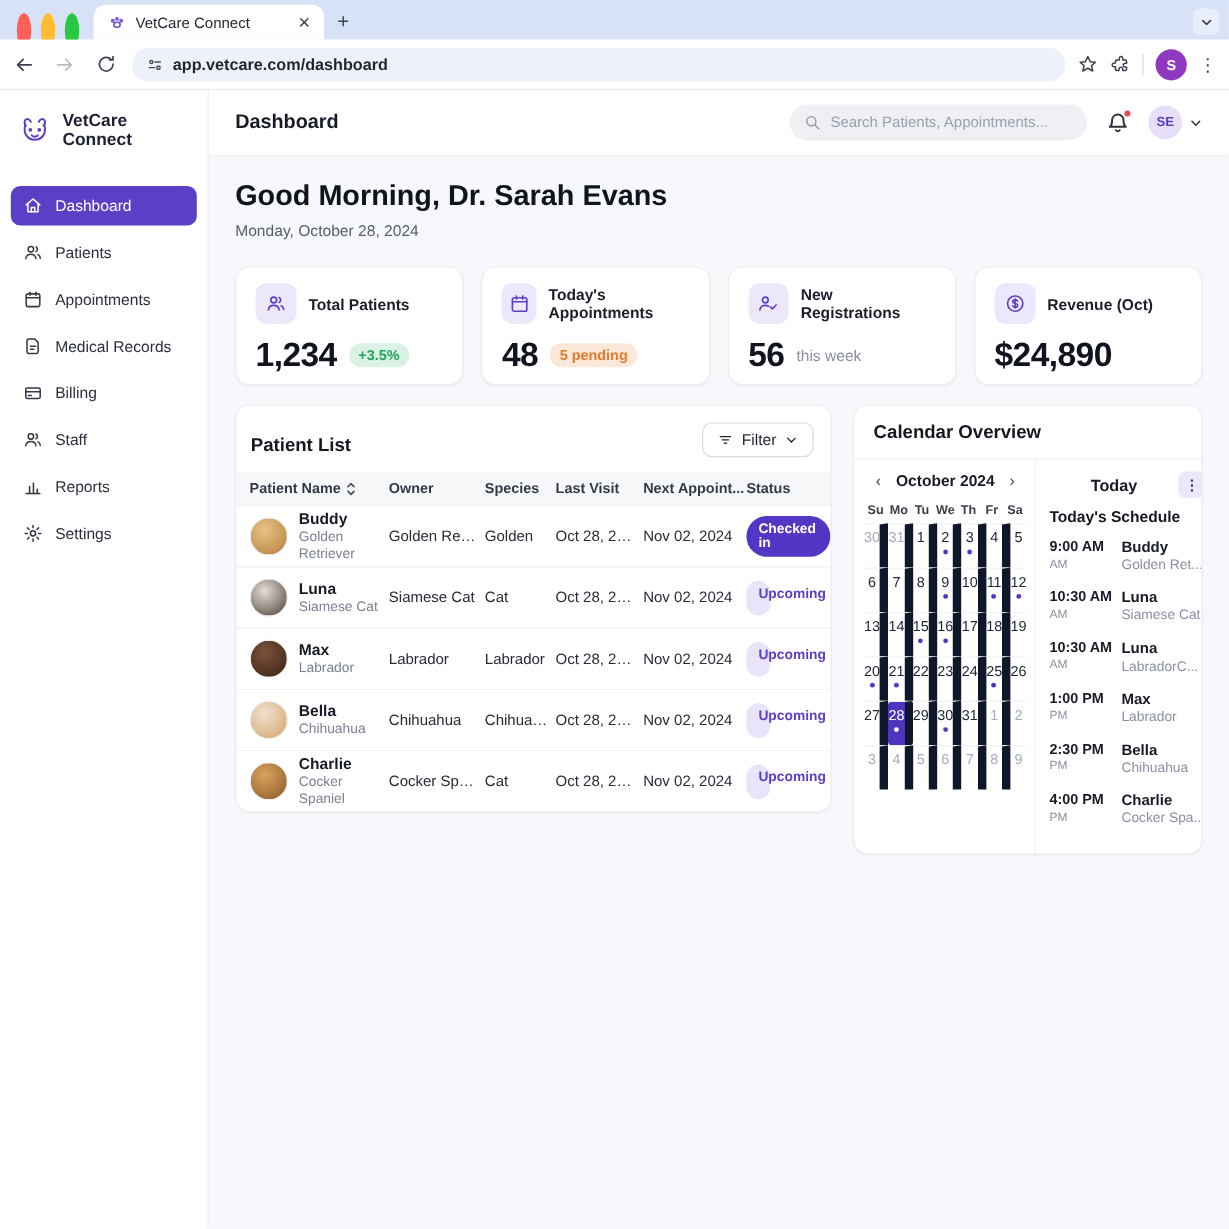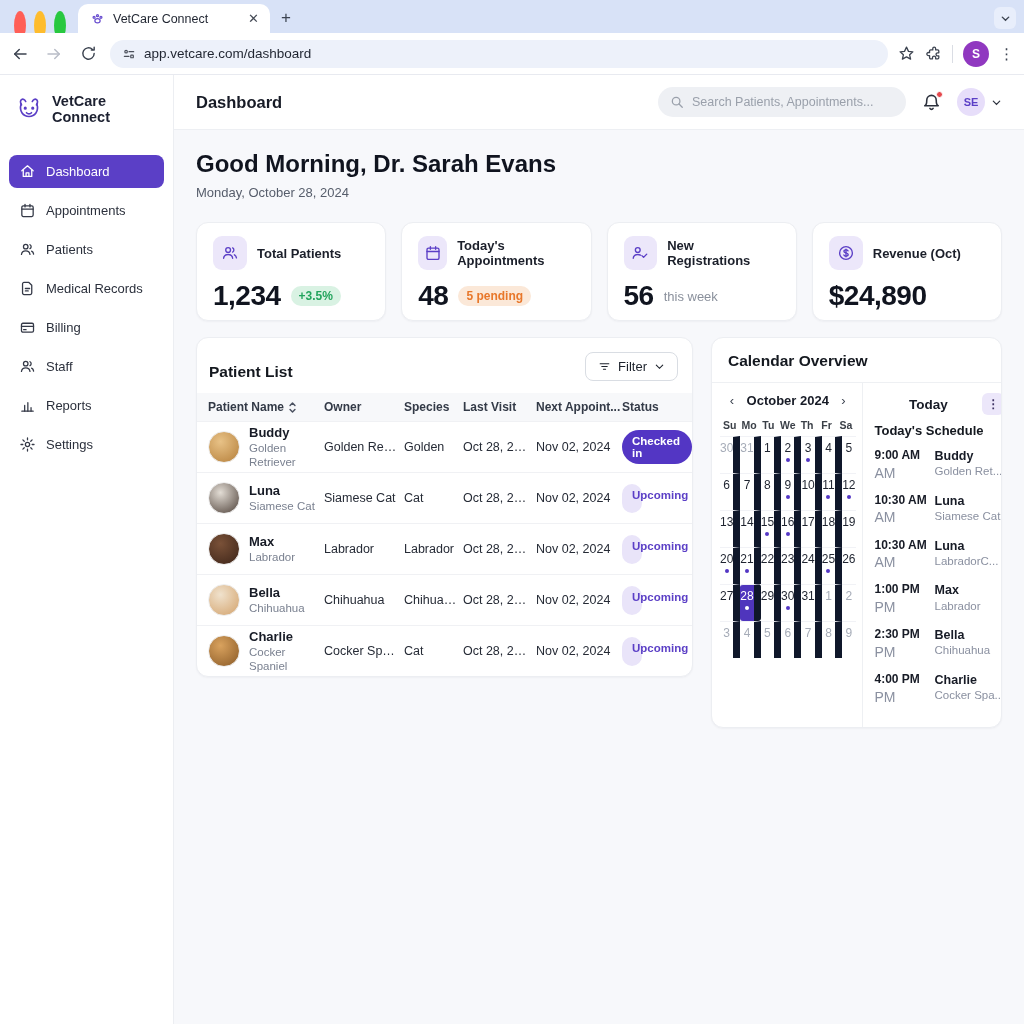--- a/index.html
+++ b/index.html
@@ -17,21 +17,21 @@
   .tab-close { font-size:13px; color:#444a55; cursor:default; padding:0 3px; }
   .newtab-btn { position:absolute; left:281px; top:8px; font-size:17px; color:#3c4350; }
   .strip-chevron { position:absolute; right:8px; top:7px; width:22px; height:22px; border-radius:6px;
     background:#e8eefb; display:flex; align-items:center; justify-content:center; color:#3c4350; }
   .toolbar { position:absolute; top:33px; left:0; width:1024px; height:42px; background:#ffffff;
     border-bottom:1px solid #e8eaf0; display:flex; align-items:center; }
   .nav-ico { width:28px; height:28px; display:flex; align-items:center; justify-content:center;
     color:#3c4350; font-size:17px; margin-left:6px; }
   .nav-ico.disabled { color:#b9bdc7; }
   .urlbar { height:28px; flex:1; margin:0 10px 0 8px; background:#edf1fa; border-radius:14px;
-    display:flex; align-items:center; padding:0 12px; gap:8px; }
+    display:flex; align-items:center; padding:0 12px; gap:8px;font-weight:bold; }
   .url-text { font-size:13.5px; color:#1f2430; }
   .tb-right { display:flex; align-items:center; gap:10px; margin-right:10px; }
   .tb-sep { width:1px; height:18px; background:#dadde4; }
   .profile-dot { width:26px; height:26px; border-radius:50%; background:#9038c0; color:#fff;
     font-size:12px; font-weight:bold; display:flex; align-items:center; justify-content:center; }
   .kebab { color:#3c4350; font-size:15px; letter-spacing:0; }
 
   
   .sidebar { position:absolute; top:75px; left:0; bottom:0; width:174px; background:#fff;
     border-right:1px solid #eceef2; }
@@ -123,21 +123,21 @@
   .cal-cell.selected { background:#4f35bd; color:#fff; border-radius:3px; }
   .cal-cell.selected .dot { background:#fff; }
   .cal-right { flex:1; padding:10px 8px 10px 12px; }
   .today-row { display:flex; align-items:center; margin-bottom:8px;justify-content:flex-end; }
   .today-label { flex:1; text-align:center; font-size:13.5px; font-weight:bold; color:#171b26; }
   .dots-btn { width:22px; height:22px; border-radius:6px; background:#ece7fa; color:#3f3566;
     display:flex; align-items:center; justify-content:center; font-size:12px; font-weight:bold; }
   .sched-title { font-size:13px; font-weight:bold; color:#14181f; margin-bottom:10px; }
   .sched-item { display:grid; grid-template-columns:52px 1fr; gap:8px; margin-bottom:11px; }
   .sched-time { font-size:12px; font-weight:bold; color:#171b26; line-height:1.3; white-space:nowrap; }
-  .sched-period { font-size:14px; color:#8a90a0; line-height:1.3; }
+  .sched-period { font-size:10px; color:#8a90a0; line-height:1.3; }
   .sched-name { font-size:12.5px; font-weight:bold; color:#171b26; line-height:1.3; }
   .sched-detail { font-size:11.5px; color:#8a90a0; line-height:1.3; white-space:nowrap; overflow:hidden; text-overflow:ellipsis; }
 </style>
 </head>
 <body>
 
 <div class="tabstrip">
   <div class="traffic">
     <div class="light red"></div>
     <div class="light yellow"></div>
@@ -231,38 +231,38 @@
             <path d="M4 11 12 4l8 7"></path>
             <path d="M6 10v9h12v-9"></path>
             <path d="M10 19v-5h4v5"></path>
           </svg>
         </span>
         <span>Dashboard</span>
       </div>
       <div class="nav-item">
         <span class="nicon">
           <svg width="17" height="17" viewBox="0 0 24 24" fill="none" stroke="currentColor" stroke-width="1.8" stroke-linecap="round" stroke-linejoin="round">
+            <circle cx="9.5" cy="8" r="3.2"></circle>
+            <path d="M3.5 19c.4-3.2 2.9-5 6-5s5.6 1.8 6 5"></path>
+            <path d="M15.5 5.2a3.2 3.2 0 0 1 0 5.6"></path>
+            <path d="M17.8 14.4c1.6.7 2.6 2.2 2.8 4.1"></path>
+          </svg>
+        </span>
+        <span>Patients</span>
+      </div>
+      <div class="nav-item">
+        <span class="nicon">
+          <svg width="17" height="17" viewBox="0 0 24 24" fill="none" stroke="currentColor" stroke-width="1.8" stroke-linecap="round" stroke-linejoin="round">
             <rect x="4" y="5.5" width="16" height="15" rx="2"></rect>
             <line x1="4" y1="10" x2="20" y2="10"></line>
             <line x1="8.5" y1="3.5" x2="8.5" y2="7"></line>
             <line x1="15.5" y1="3.5" x2="15.5" y2="7"></line>
           </svg>
         </span>
         <span>Appointments</span>
-      </div>
-      <div class="nav-item">
-        <span class="nicon">
-          <svg width="17" height="17" viewBox="0 0 24 24" fill="none" stroke="currentColor" stroke-width="1.8" stroke-linecap="round" stroke-linejoin="round">
-            <circle cx="9.5" cy="8" r="3.2"></circle>
-            <path d="M3.5 19c.4-3.2 2.9-5 6-5s5.6 1.8 6 5"></path>
-            <path d="M15.5 5.2a3.2 3.2 0 0 1 0 5.6"></path>
-            <path d="M17.8 14.4c1.6.7 2.6 2.2 2.8 4.1"></path>
-          </svg>
-        </span>
-        <span>Patients</span>
       </div>
       <div class="nav-item">
         <span class="nicon">
           <svg width="17" height="17" viewBox="0 0 24 24" fill="none" stroke="currentColor" stroke-width="1.8" stroke-linecap="round" stroke-linejoin="round">
             <path d="M7 3.5h7l4 4v11a2 2 0 0 1-2 2H7a2 2 0 0 1-2-2v-13a2 2 0 0 1 2-2z"></path>
             <line x1="9" y1="12" x2="15" y2="12"></line>
             <line x1="9" y1="15.5" x2="13" y2="15.5"></line>
           </svg>
         </span>
         <span>Medical Records</span>

